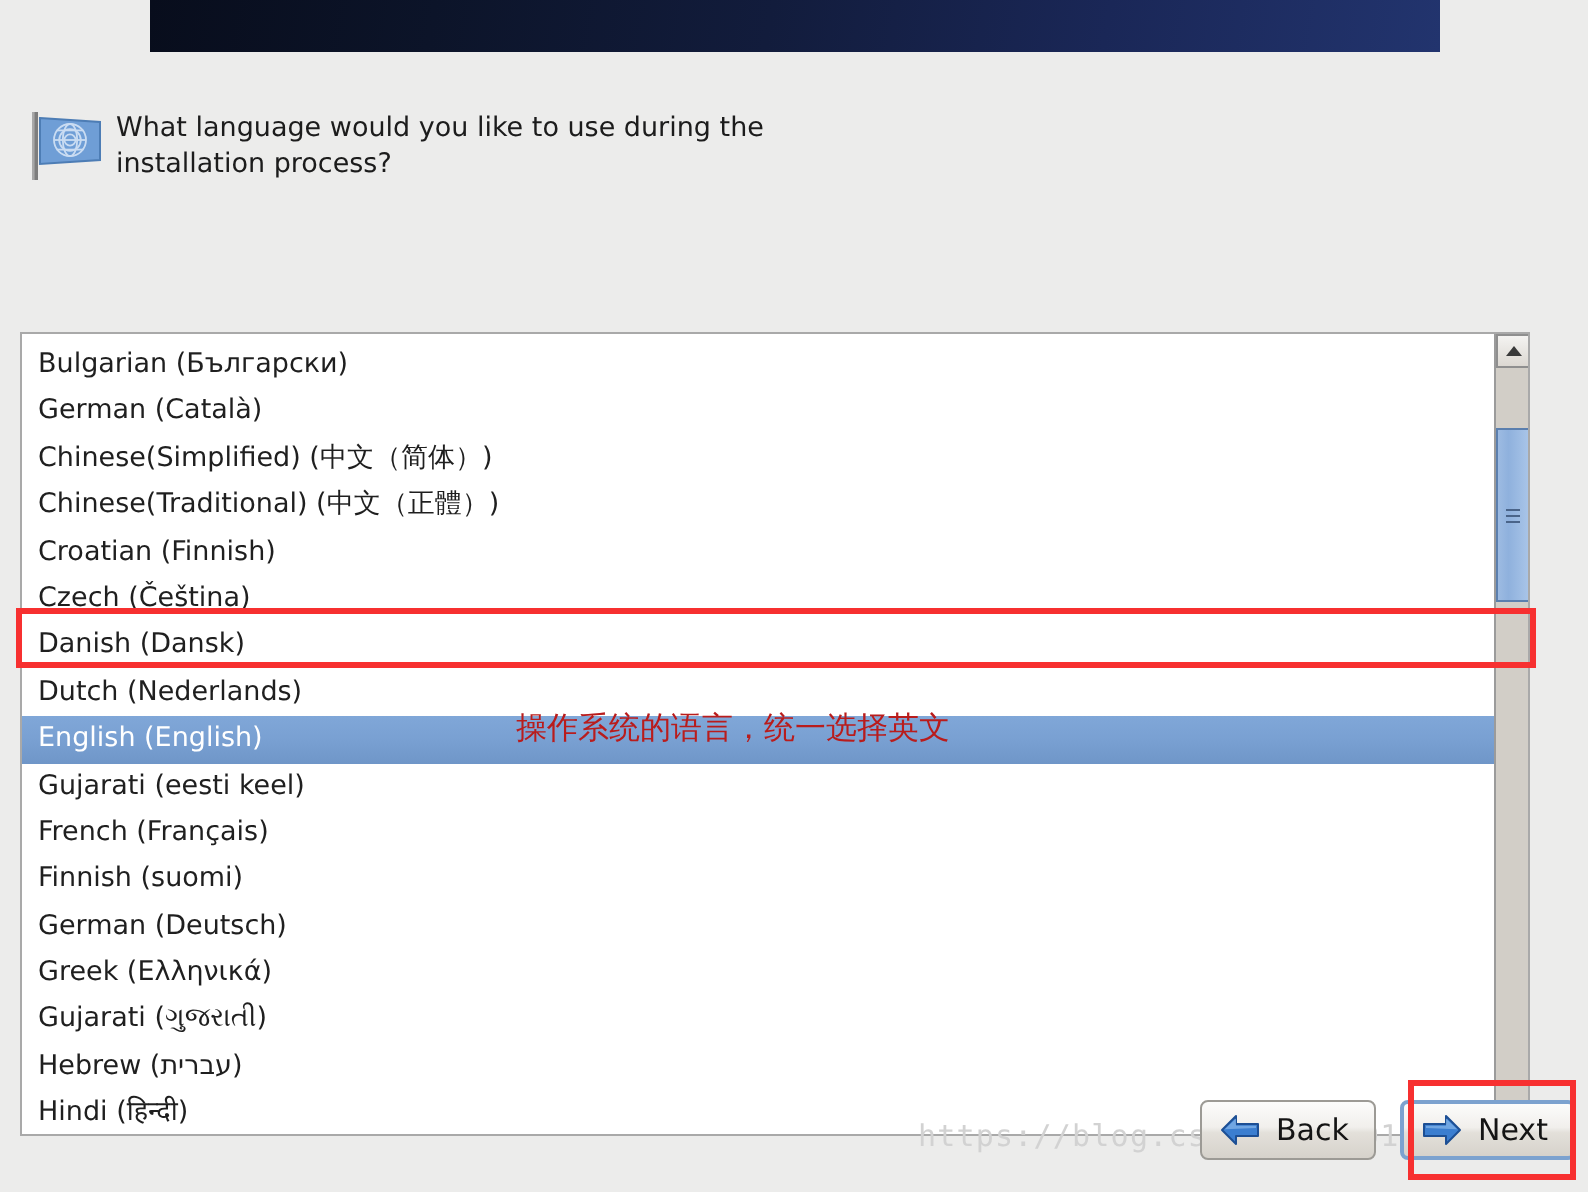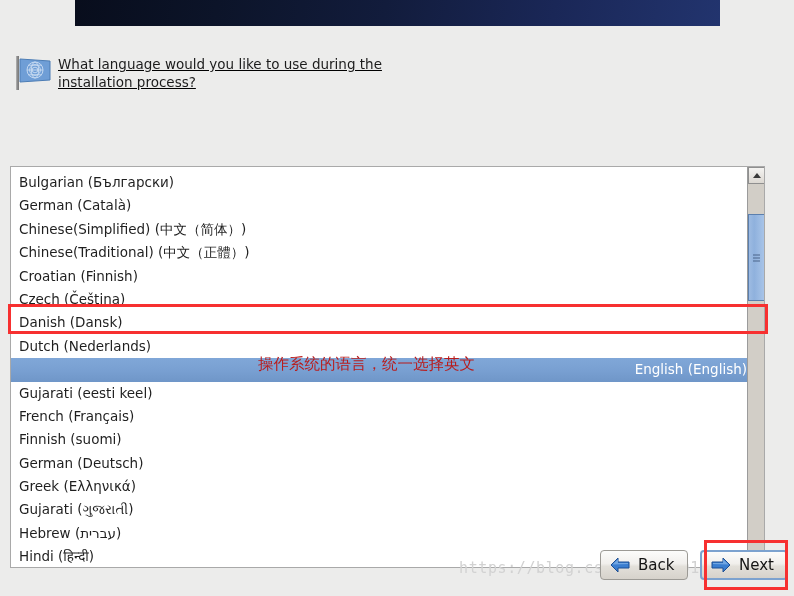--- a/index.html
+++ b/index.html
@@ -26,21 +26,20 @@
   }
 
   
   .header {
     position: absolute;
     left: 10px;
     top: 50px;
     width: 420px;
     display: flex;
     align-items: flex-start;
-    text-decoration: underline;
   }
   .flag-icon {
     width: 44px;
     height: 44px;
     flex: 0 0 44px;
     position: relative;
   }
   .header-text {
     font-size: 13.5px;
     line-height: 18px;
@@ -72,21 +71,20 @@
     height: 23.4px;
     line-height: 23.4px;
     padding-left: 8px;
     font-size: 13.5px;
     color: #1f1f1f;
     white-space: nowrap;
   }
   .list-item.selected {
     background: linear-gradient(180deg, #80a7d8 0%, #79a0d2 50%, #6f96c8 100%);
     color: #ffffff;
-    text-align: right;
   }
 
   
   .scrollbar {
     flex: 0 0 17px;
     width: 17px;
     background: #d4d0c8;
     border-left: 1px solid #9b9b9b;
     position: relative;
     box-sizing: border-box;

